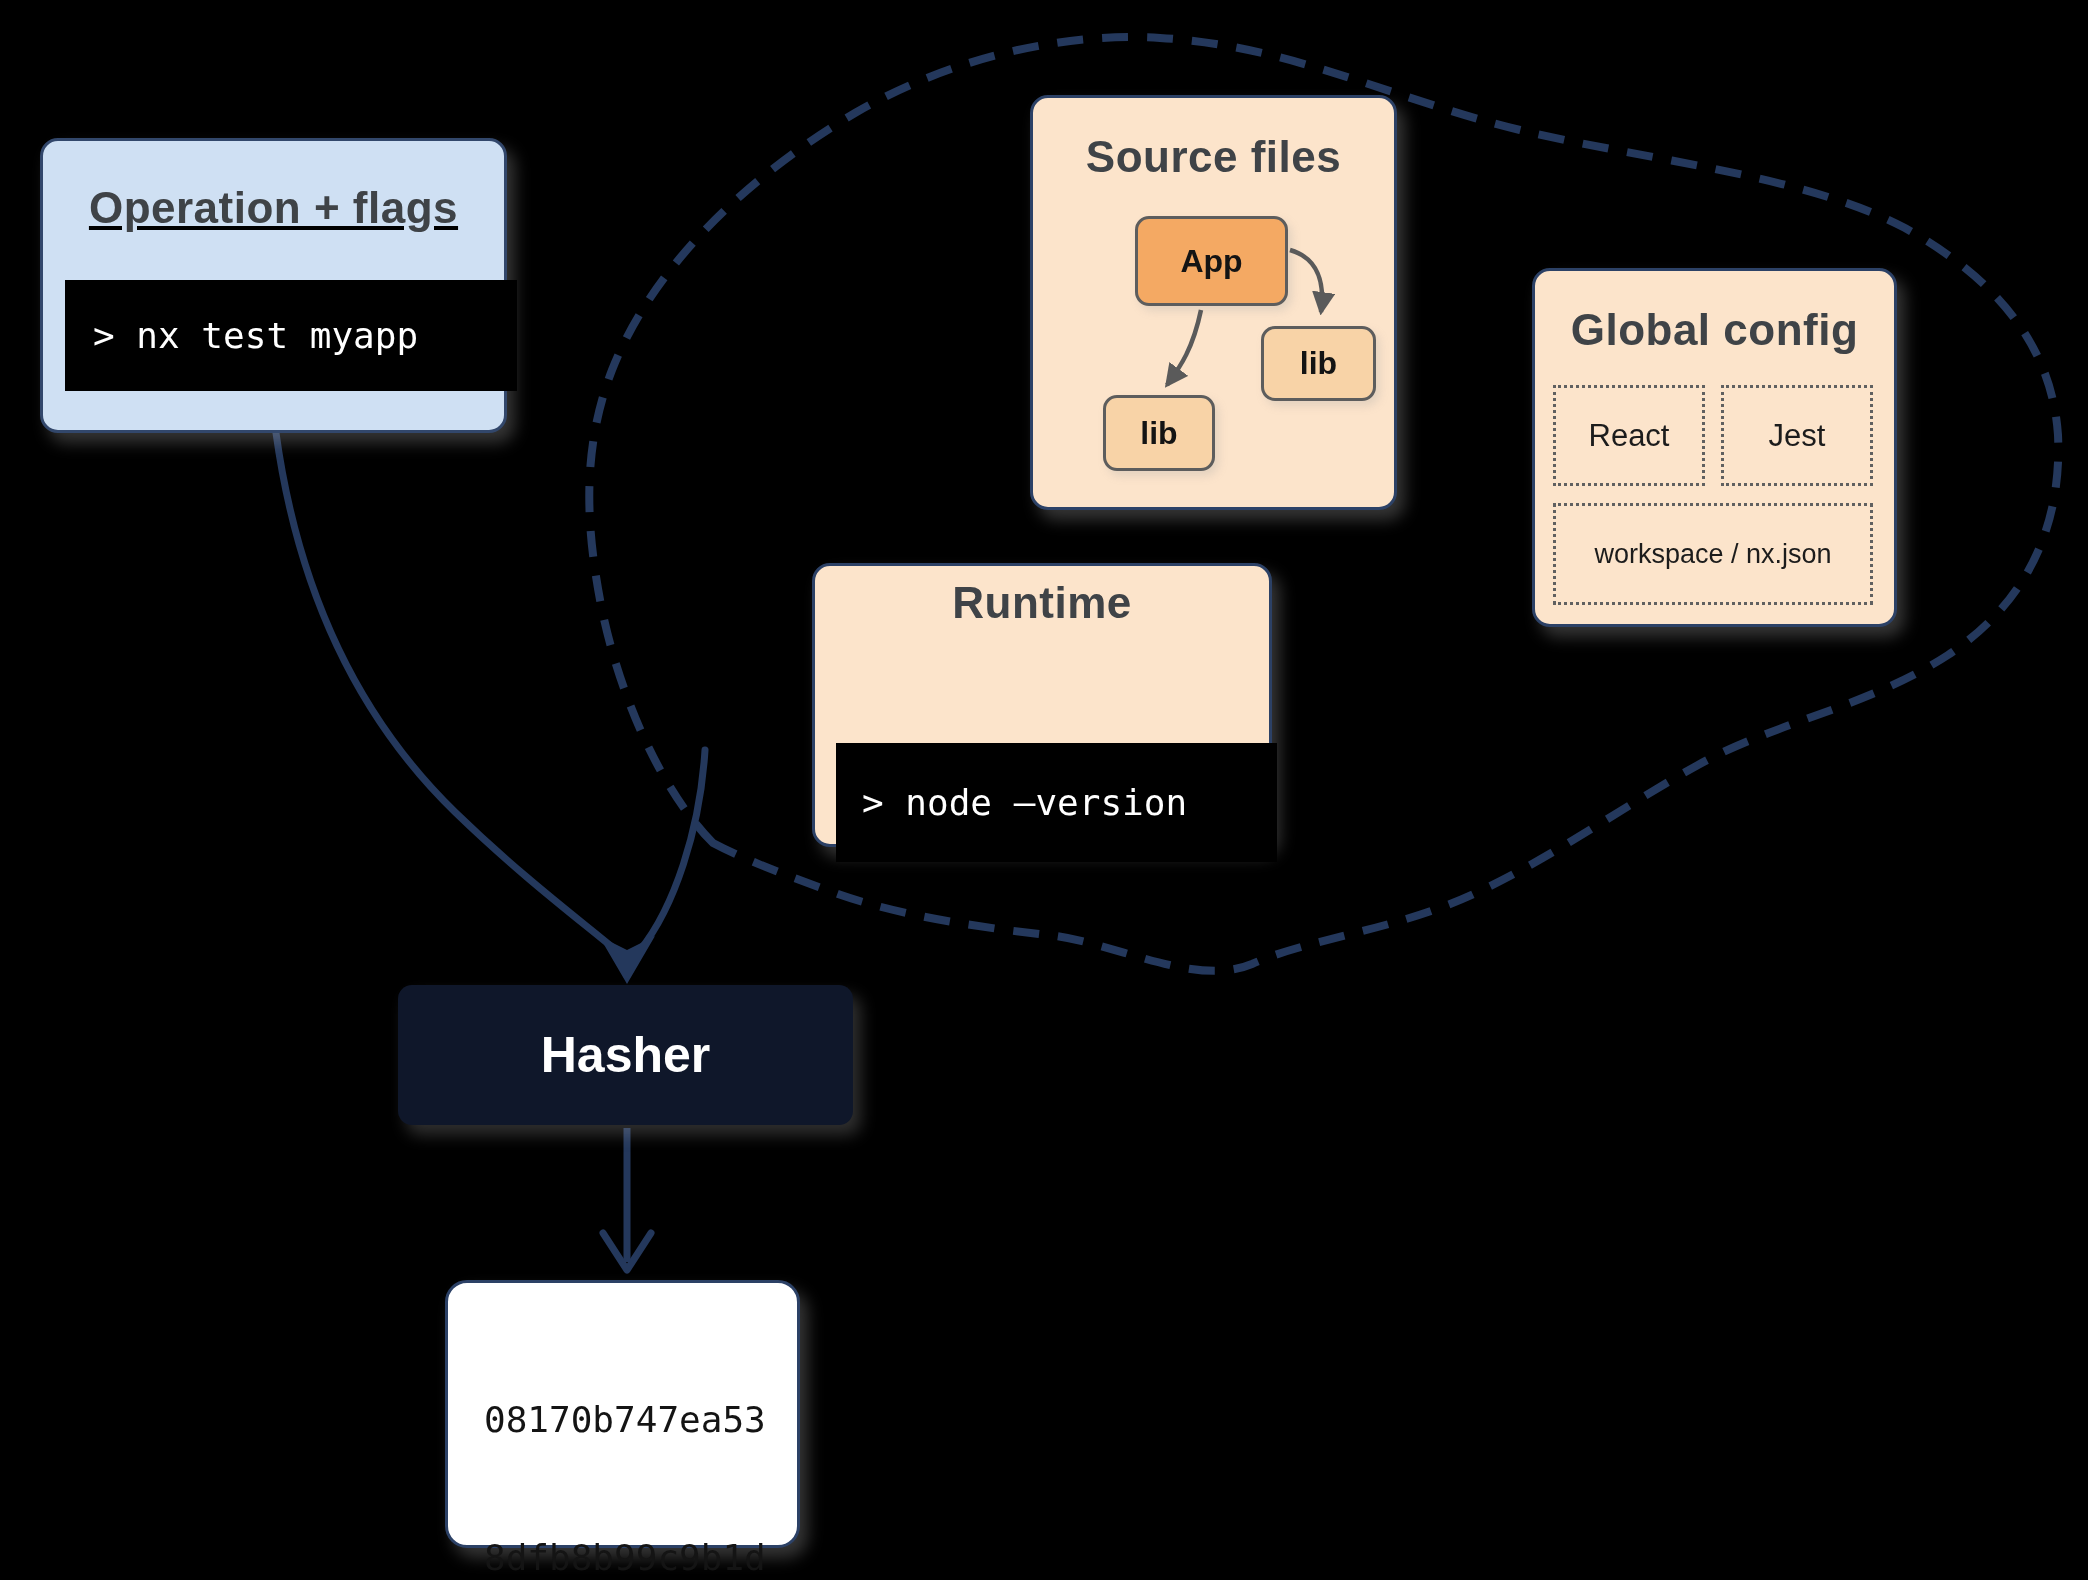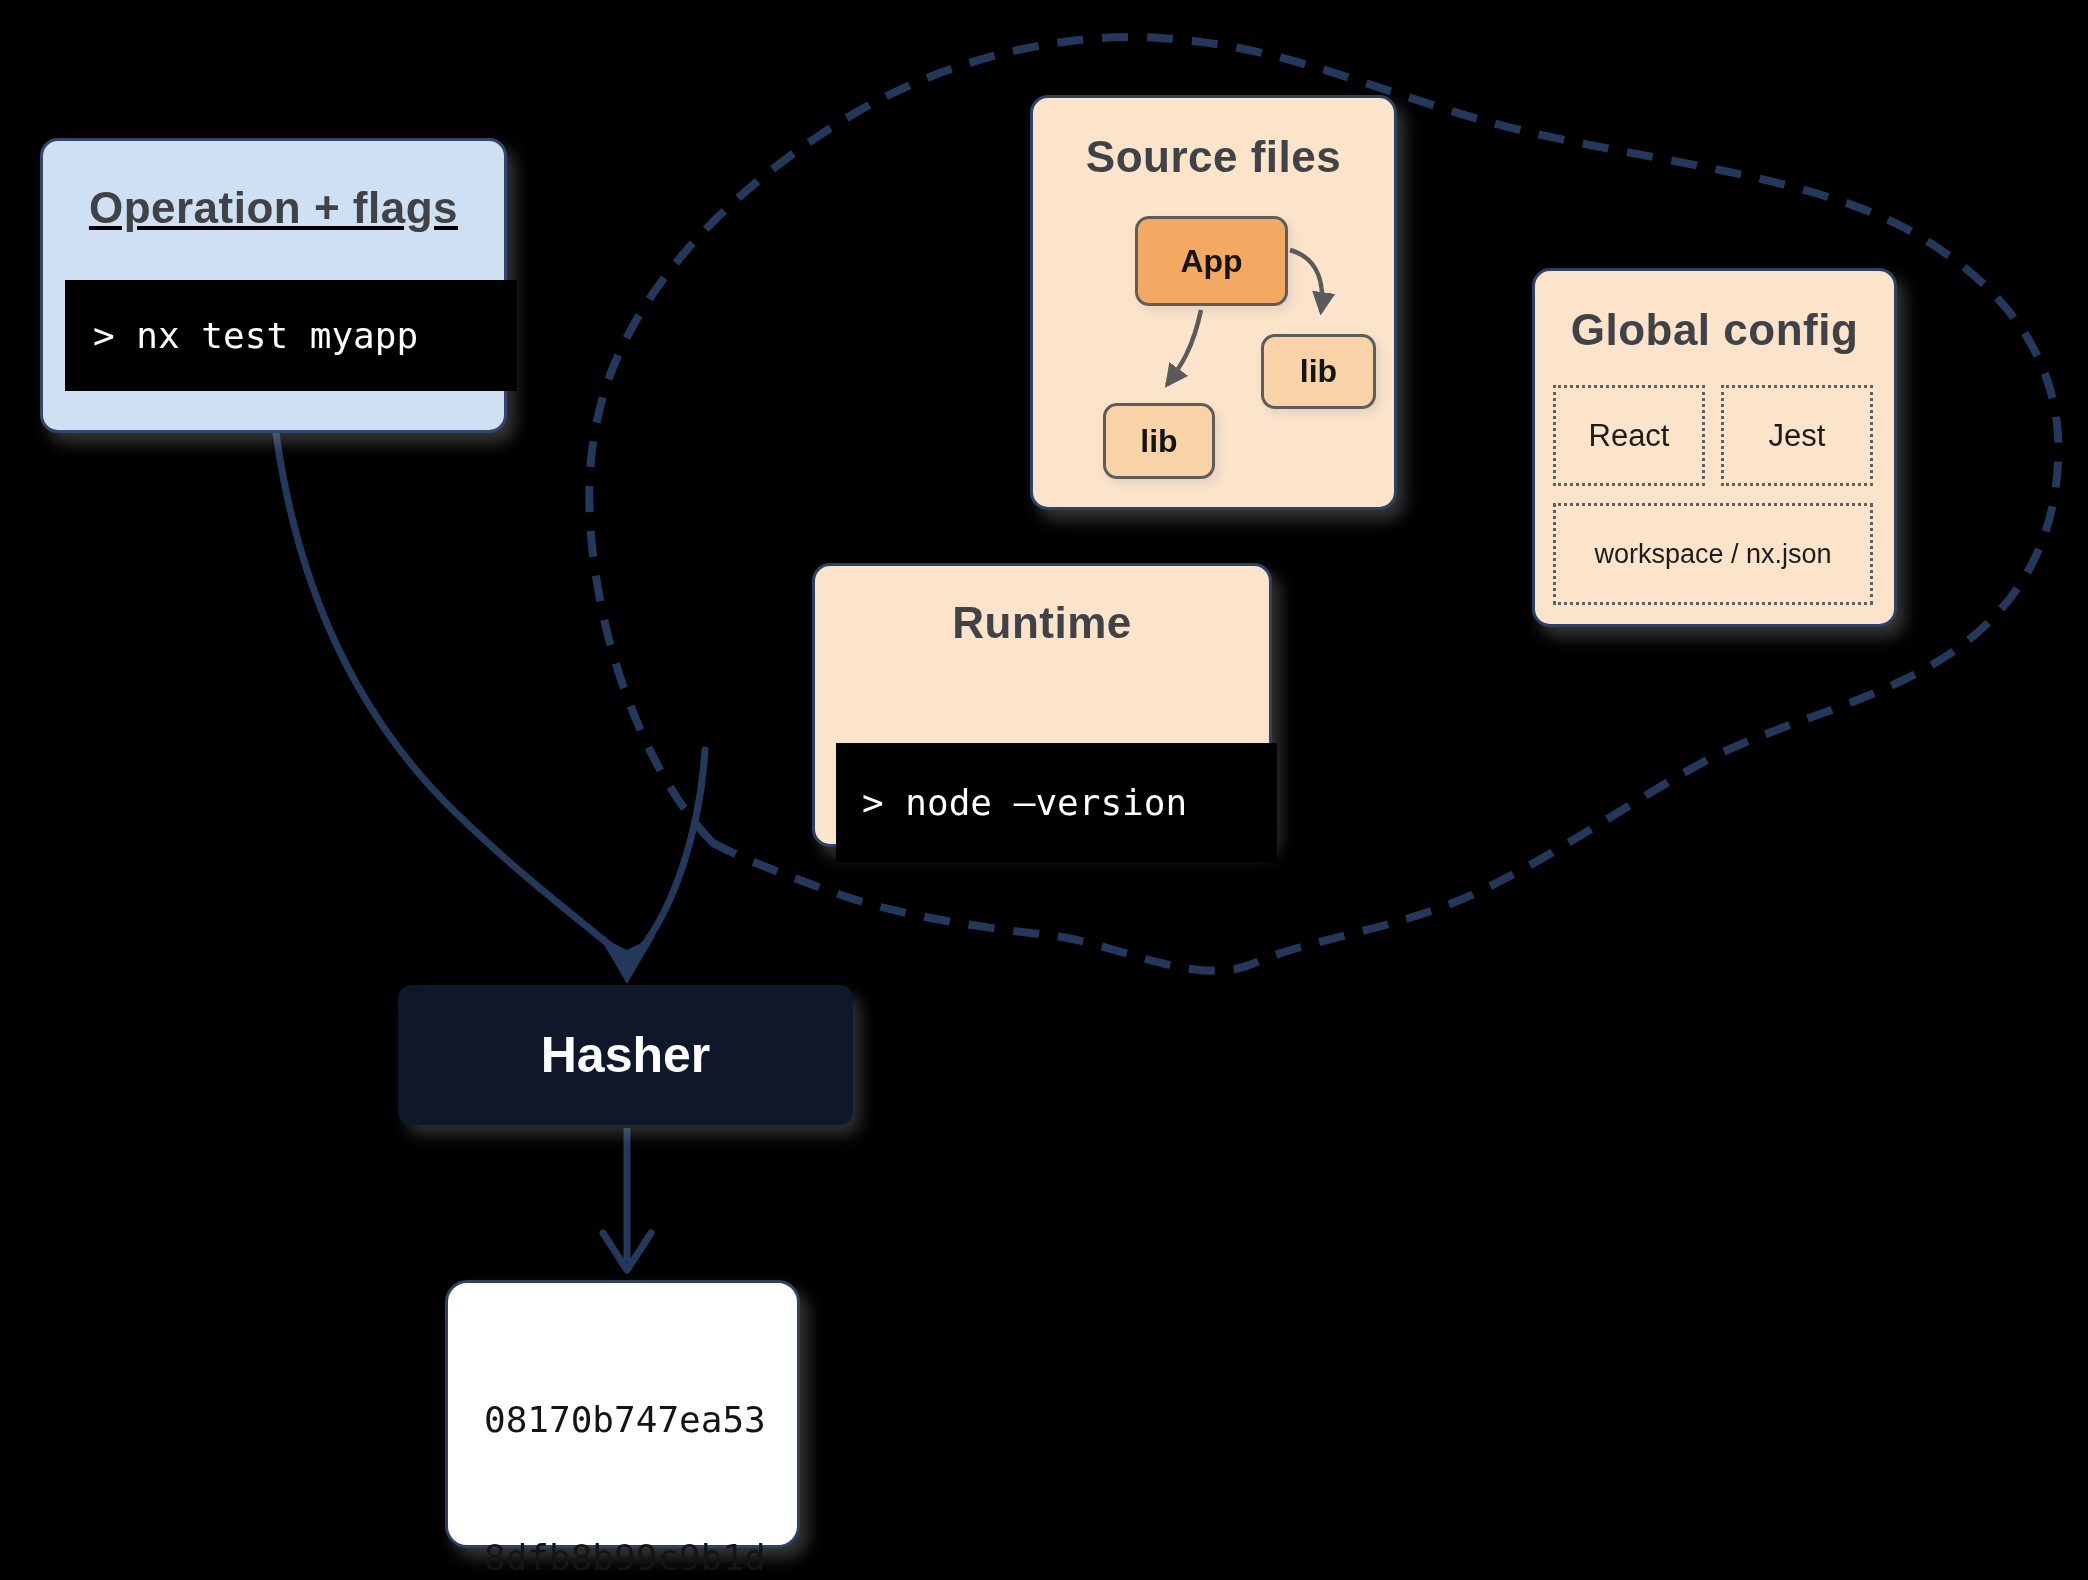--- a/index.html
+++ b/index.html
@@ -12,21 +12,21 @@
         box-shadow:8px 10px 16px rgba(175,175,175,.30);}
   .card .title{font-weight:bold;color:#3F4347;text-align:center;font-size:44px;letter-spacing:.5px;}
   .blue{background:#CFE0F3;border:3px solid #32476B;}
   .peach{background:#FCE4CB;border:3px solid #2C4166;}
   .terminal{position:absolute;background:#000;color:#FFF;display:flex;align-items:center;
             font-family:"DejaVu Sans Mono",monospace;font-size:36px;white-space:pre;}
   .node{position:absolute;box-sizing:border-box;border:3px solid #5D5D5D;border-radius:14px;
         display:flex;align-items:center;justify-content:center;
         font-weight:bold;font-size:32px;color:#141414;box-shadow:4px 5px 8px rgba(160,160,160,.25);}
   .node.app{background:#F4A963;}
-  .node.lib{background:#F8D3A7;margin-top:8px;}
+  .node.lib{background:#F8D3A7;}
   .chip{position:absolute;box-sizing:border-box;border:3px dotted #606060;background:transparent;
         display:flex;align-items:center;justify-content:center;color:#1C1C1C;font-size:31px;}
   #hasher{position:absolute;left:398px;top:985px;width:455px;height:140px;background:#0f172a;
           border-radius:14px;display:flex;align-items:center;justify-content:center;
           color:#FFF;font-weight:bold;font-size:50px;
           box-shadow:8px 10px 16px rgba(170,170,170,.28);}
   #hash-box{position:absolute;left:445px;top:1280px;width:355px;height:268px;background:#FFF;
             border:3px solid #2C4166;border-radius:22px;box-sizing:border-box;
             box-shadow:8px 10px 16px rgba(175,175,175,.30);
             padding:22px 0 0 36px;font-family:"DejaVu Sans Mono",monospace;
@@ -90,21 +90,21 @@
         <marker id="gray-arrow" viewBox="0 0 10 10" refX="8.5" refY="5" markerWidth="5.2" markerHeight="5.2" orient="auto">
           <path d="M0,0 L10,5 L0,10 Z" fill="#5A5A5A"></path>
         </marker>
       </defs>
       <path d="M 168,212 C 160,250 148,268 134,287" fill="none" stroke="#5A5A5A" stroke-width="4.5" marker-end="url(#gray-arrow)"></path>
       <path d="M 257,152 C 285,160 292,185 288,214" fill="none" stroke="#5A5A5A" stroke-width="4.5" marker-end="url(#gray-arrow)"></path>
     </svg>
   </div>
 
   <div class="card peach" style="left:812px;top:563px;width:460px;height:284px;">
-    <div class="title" style="padding-top:32px;">Runtime</div>
+    <div class="title" style="padding-top:12px;">Runtime</div>
     <div class="terminal" style="left:21px;top:129px;width:415px;height:119px;padding-left:26px;margin-top:48px;">
       <span>&gt; node –version</span>
     </div>
   </div>
 
   <div class="card peach" style="left:1532px;top:268px;width:365px;height:359px;">
     <div class="title" style="padding-top:34px;">Global config</div>
     <div class="chip" style="left:18px;top:114px;width:152px;height:101px;">
       <span>React</span>
     </div>

